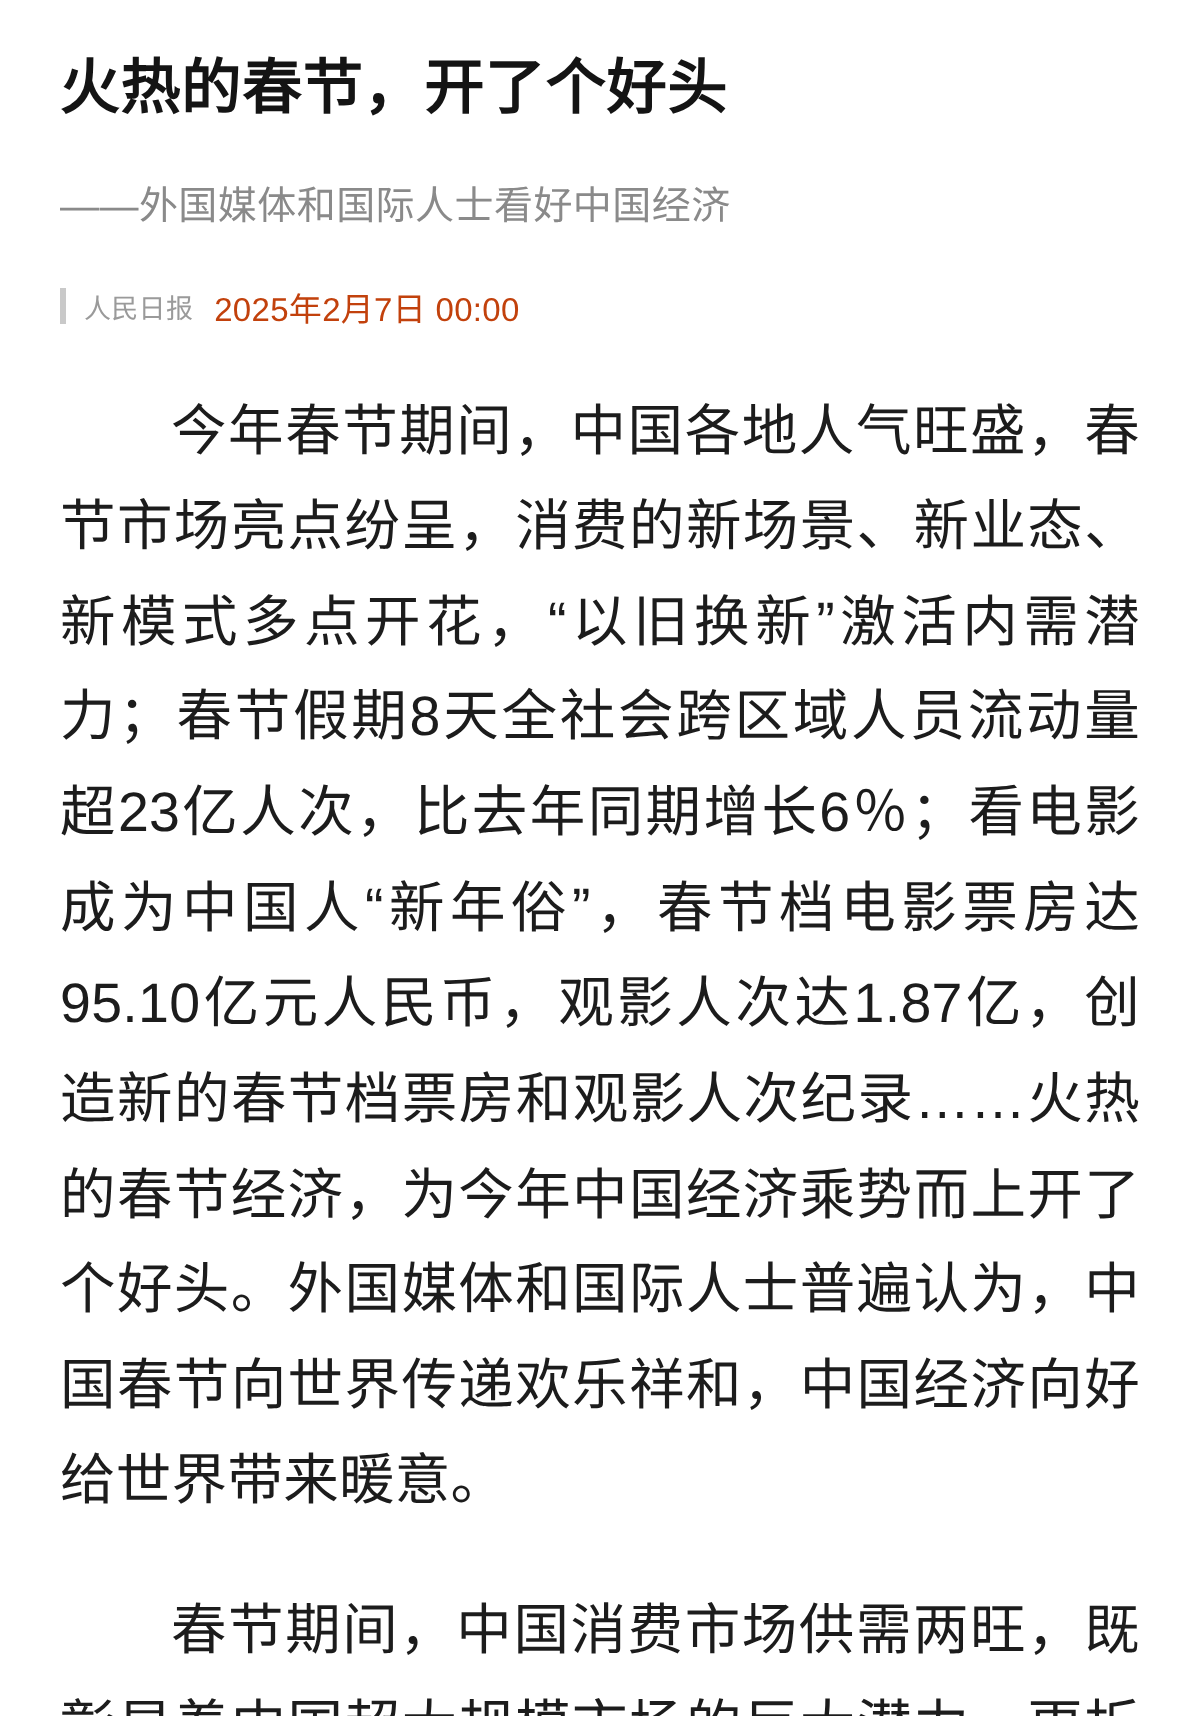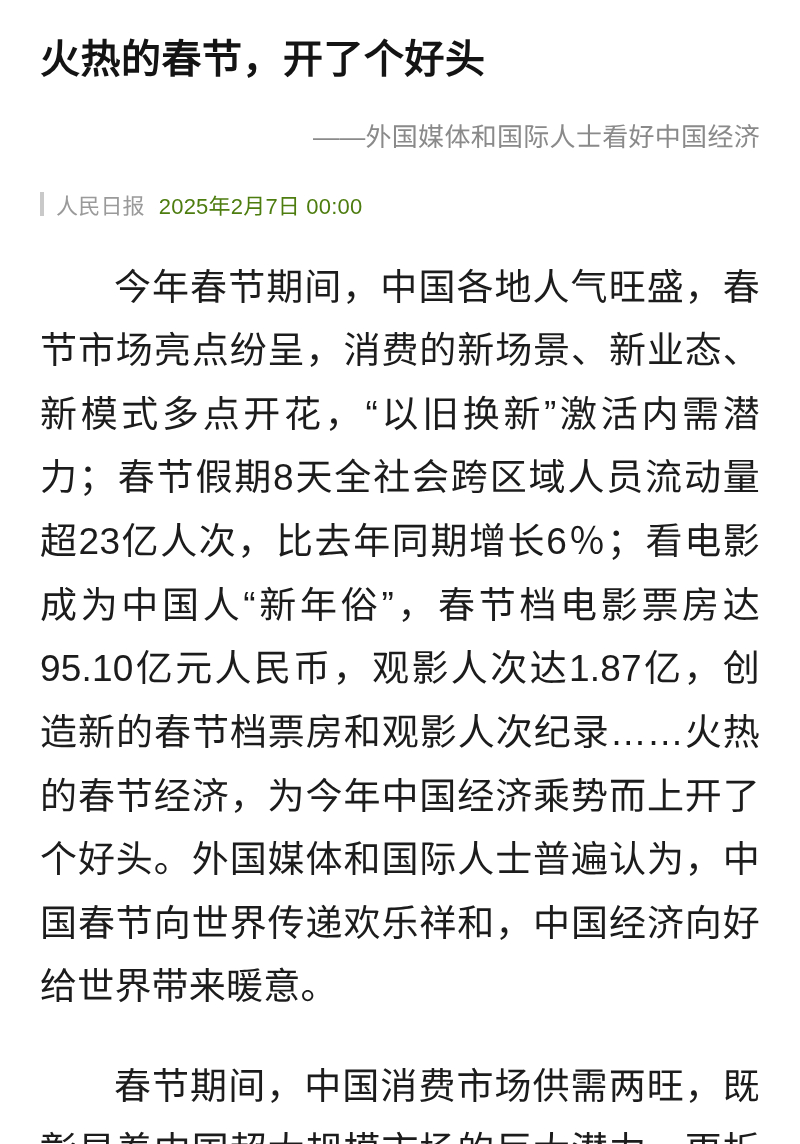--- a/index.html
+++ b/index.html
@@ -29,44 +29,43 @@
     color: #141414;
     margin: 8px 0 0 0;
   }
   .article-subtitle {
     font-size: 26px;
     line-height: 1.4;
     font-weight: 400;
     color: #8a8a8a;
     margin: 34px 0 0 0;
     letter-spacing: 0.3px;
-    text-align: right;
   }
   .meta-row {
     display: flex;
     align-items: center;
     margin: 32px 0 0 0;
   }
   .meta-bar {
     display: inline-block;
     width: 4px;
     height: 24px;
     background: #c9c9c9;
     margin-right: 12px;
     flex: 0 0 auto;
   }
   .meta-source {
-    font-size: 22px;
+    font-size: 18px;
     color: #9a9a9a;
     margin-right: 14px;
     letter-spacing: 0.2px;
   }
   .meta-date {
     font-size: 22px;
-    color: #4d7c0f;
+    color: #c2410c;
     letter-spacing: 0.2px;
   }
   .article-body {
     margin-top: 36px;
   }
   .paragraph {
     font-size: 37px;
     line-height: 1.72;
     color: #1c1c1c;
     text-align: justify;

